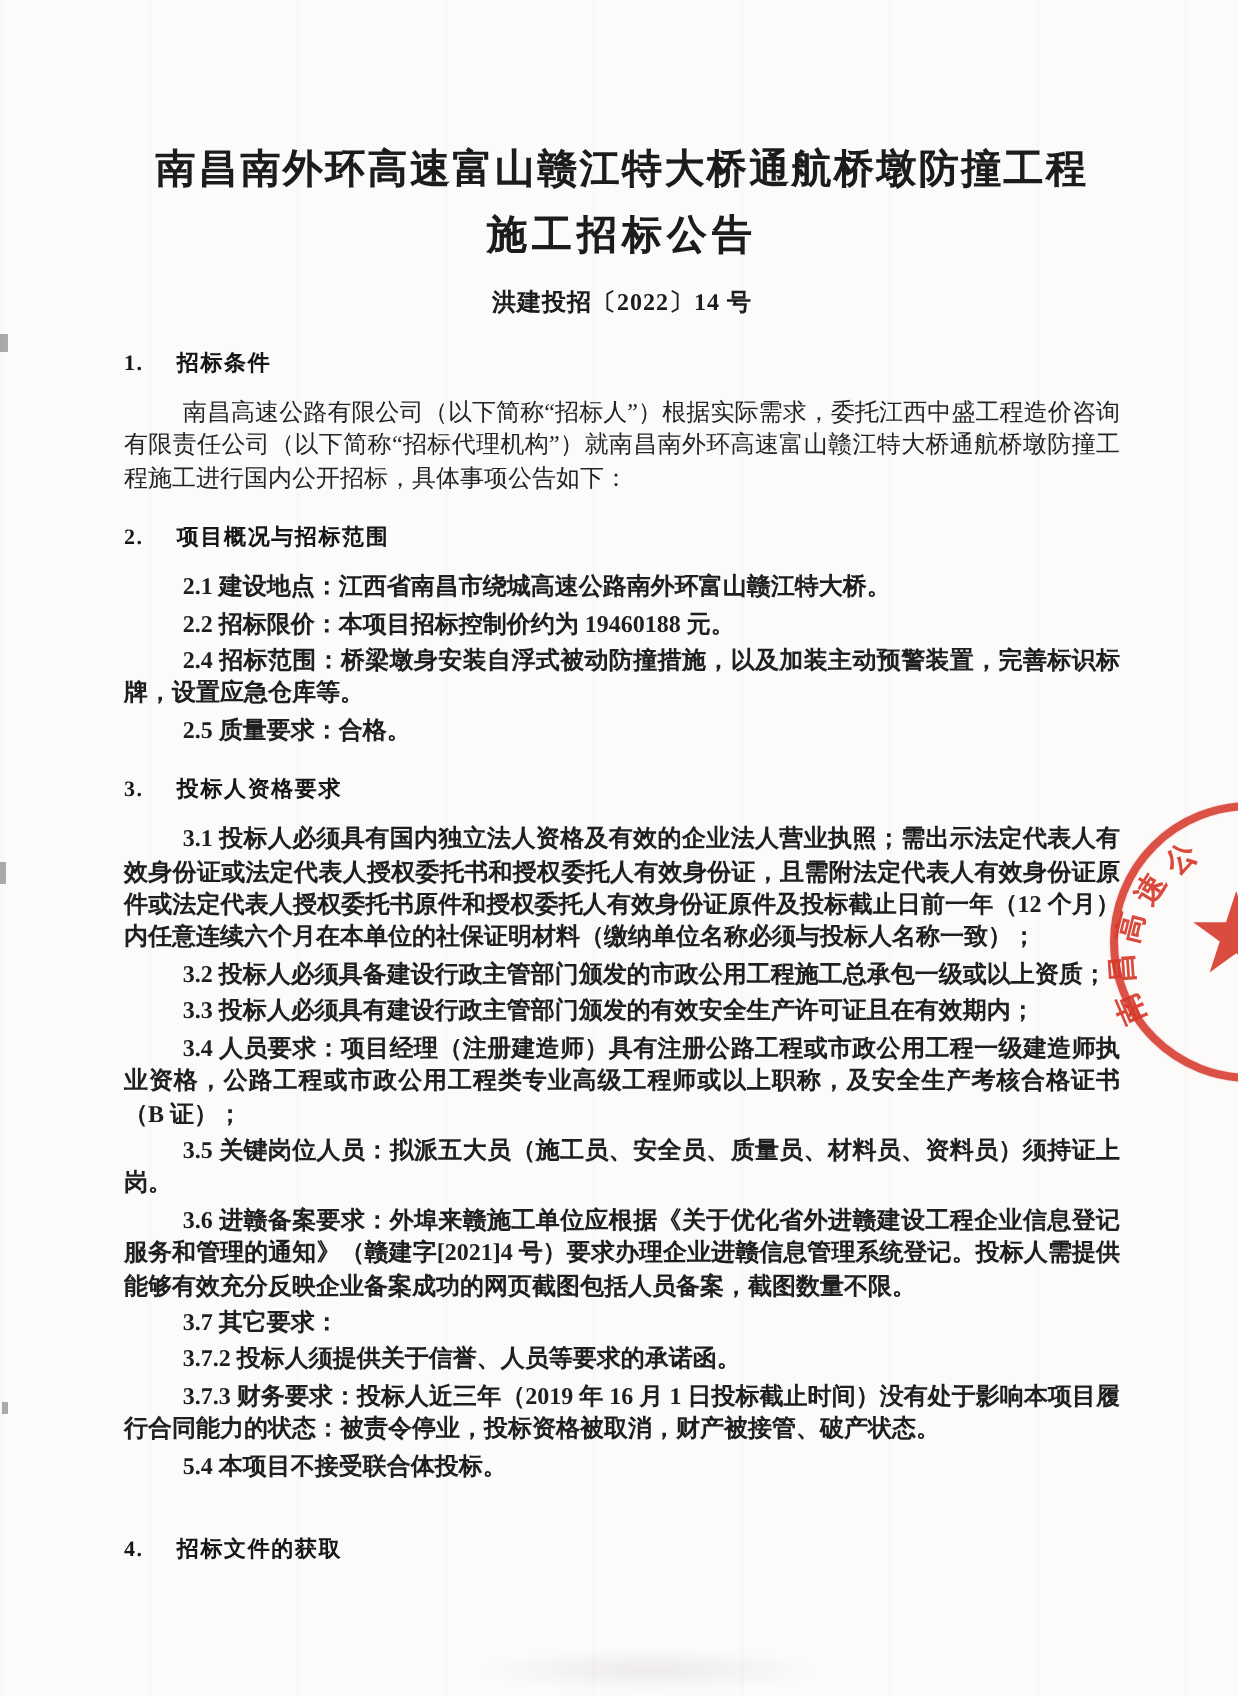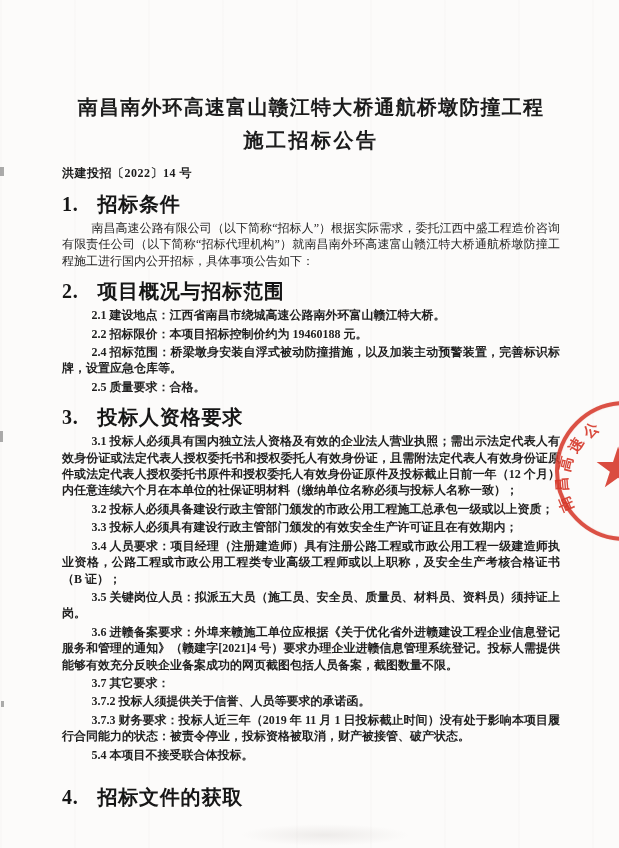--- a/index.html
+++ b/index.html
@@ -13,43 +13,43 @@
     width: 619px;
     height: 848px;
     margin: 0;
     overflow: hidden;
     background: #fcfbfa;
     
     background-image: repeating-linear-gradient(
       90deg,
       rgba(120,100,100,0.018) 0px, rgba(120,100,100,0.018) 2px,
       transparent 2px, transparent 74px);
-    padding: 92px 59px 0 62px;
+    padding: 70px 59px 0 62px;
   }
   
   .title-line {
     text-align: center;
     font-size: 20px;
     font-weight: bold;
     letter-spacing: 1.2px;
     line-height: 30px;
     color: #1c1c1c;
   }
   .title-line.second { letter-spacing: 2.5px; margin-top: 3px; }
   .doc-no {
-    text-align: left;
+    text-align: center;
     font-size: 12px;
     font-weight: bold;
     letter-spacing: 0.5px;
     margin-top: 10px;
     color: #1c1c1c;
   }
   
   .sec-h {
-    font-size: 20px;
+    font-size: 11px;
     font-weight: bold;
     letter-spacing: 0.8px;
     color: #161616;
     margin: 12px 0 5px 0;
     line-height: 21px;
   }
   .sec-h .sec-no { display: inline-block; margin-right: 13px; }
   .sec-body .para {
     font-size: 12px;
     line-height: 16.4px;
@@ -153,21 +153,21 @@
     </h2>
     <div class="sec-body">
         <p class="para">3.1 投标人必须具有国内独立法人资格及有效的企业法人营业执照；需出示法定代表人有效身份证或法定代表人授权委托书和授权委托人有效身份证，且需附法定代表人有效身份证原件或法定代表人授权委托书原件和授权委托人有效身份证原件及投标截止日前一年（12 个月）内任意连续六个月在本单位的社保证明材料（缴纳单位名称必须与投标人名称一致）；</p>
         <p class="para">3.2 投标人必须具备建设行政主管部门颁发的市政公用工程施工总承包一级或以上资质；</p>
         <p class="para">3.3 投标人必须具有建设行政主管部门颁发的有效安全生产许可证且在有效期内；</p>
         <p class="para">3.4 人员要求：项目经理（注册建造师）具有注册公路工程或市政公用工程一级建造师执业资格，公路工程或市政公用工程类专业高级工程师或以上职称，及安全生产考核合格证书（B 证）；</p>
         <p class="para">3.5 关键岗位人员：拟派五大员（施工员、安全员、质量员、材料员、资料员）须持证上岗。</p>
         <p class="para">3.6 进赣备案要求：外埠来赣施工单位应根据《关于优化省外进赣建设工程企业信息登记服务和管理的通知》（赣建字[2021]4 号）要求办理企业进赣信息管理系统登记。投标人需提供能够有效充分反映企业备案成功的网页截图包括人员备案，截图数量不限。</p>
         <p class="para">3.7 其它要求：</p>
         <p class="para">3.7.2 投标人须提供关于信誉、人员等要求的承诺函。</p>
-        <p class="para">3.7.3 财务要求：投标人近三年（2019 年 11 月 1 日投标截止时间）没有处于影响本项目履行合同能力的状态：被责令停业，投标资格被取消，财产被接管、破产状态。</p>
+        <p class="para">3.7.3 财务要求：投标人近三年（2019 年 16 月 1 日投标截止时间）没有处于影响本项目履行合同能力的状态：被责令停业，投标资格被取消，财产被接管、破产状态。</p>
         <p class="para">5.4 本项目不接受联合体投标。</p>
       </div>
   </section>
 
   <section class="sec" id="sec4">
     <h2 class="sec-h">
       <span class="sec-no">4.</span>
       <span class="sec-t">招标文件的获取</span>
     </h2>
     <div class="sec-body"></div>

